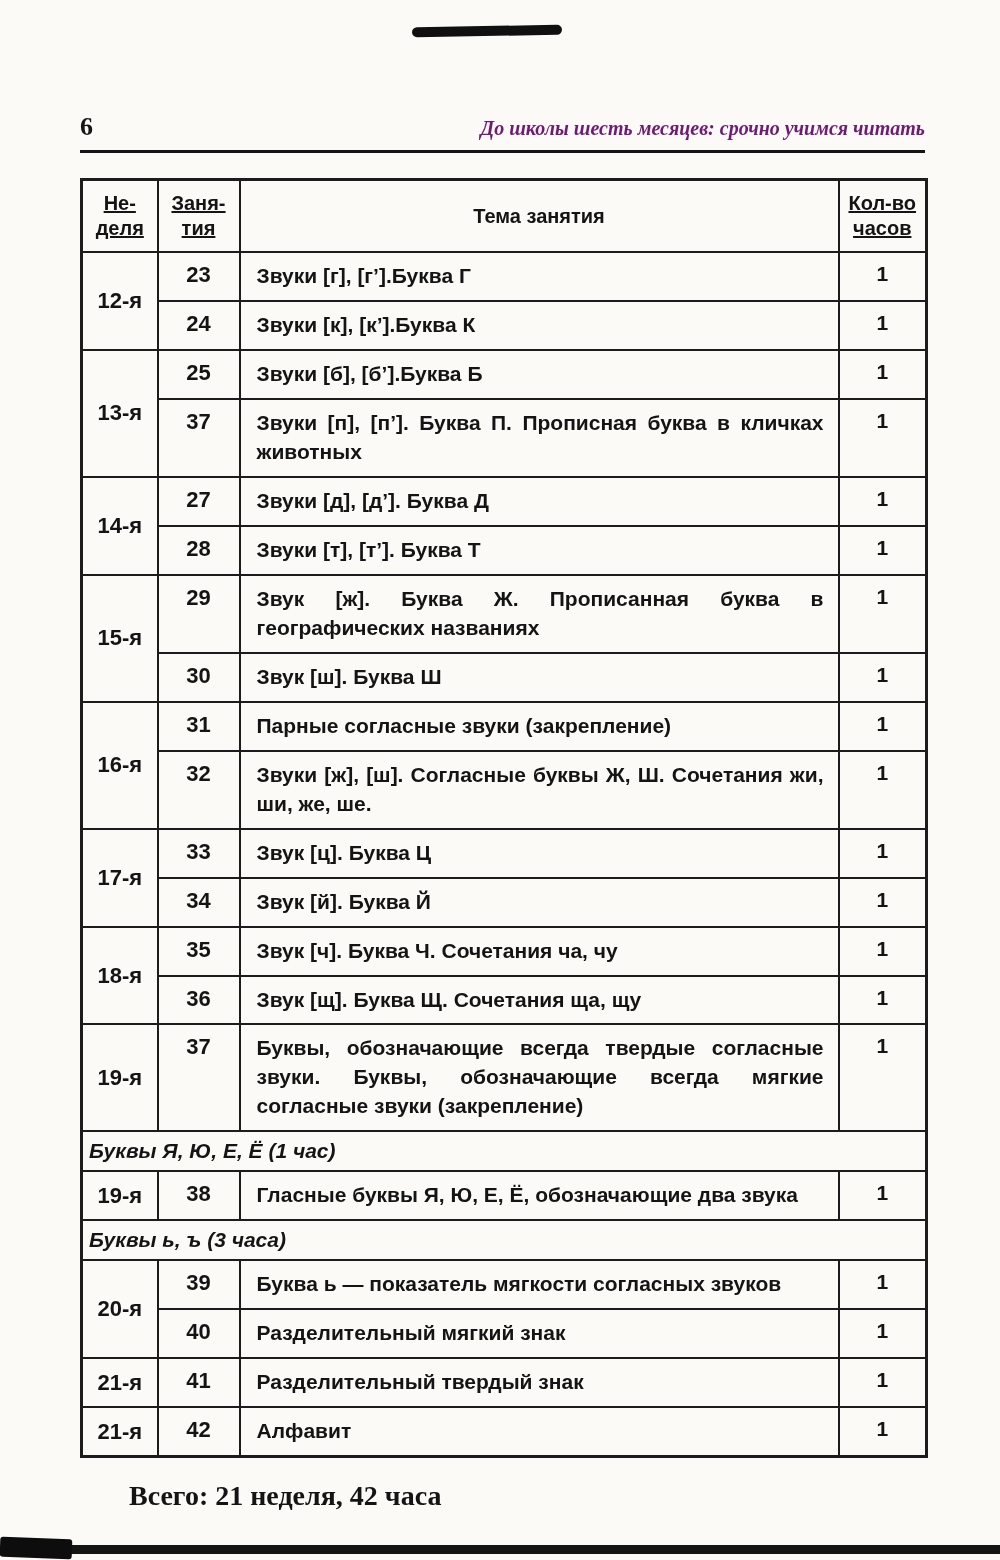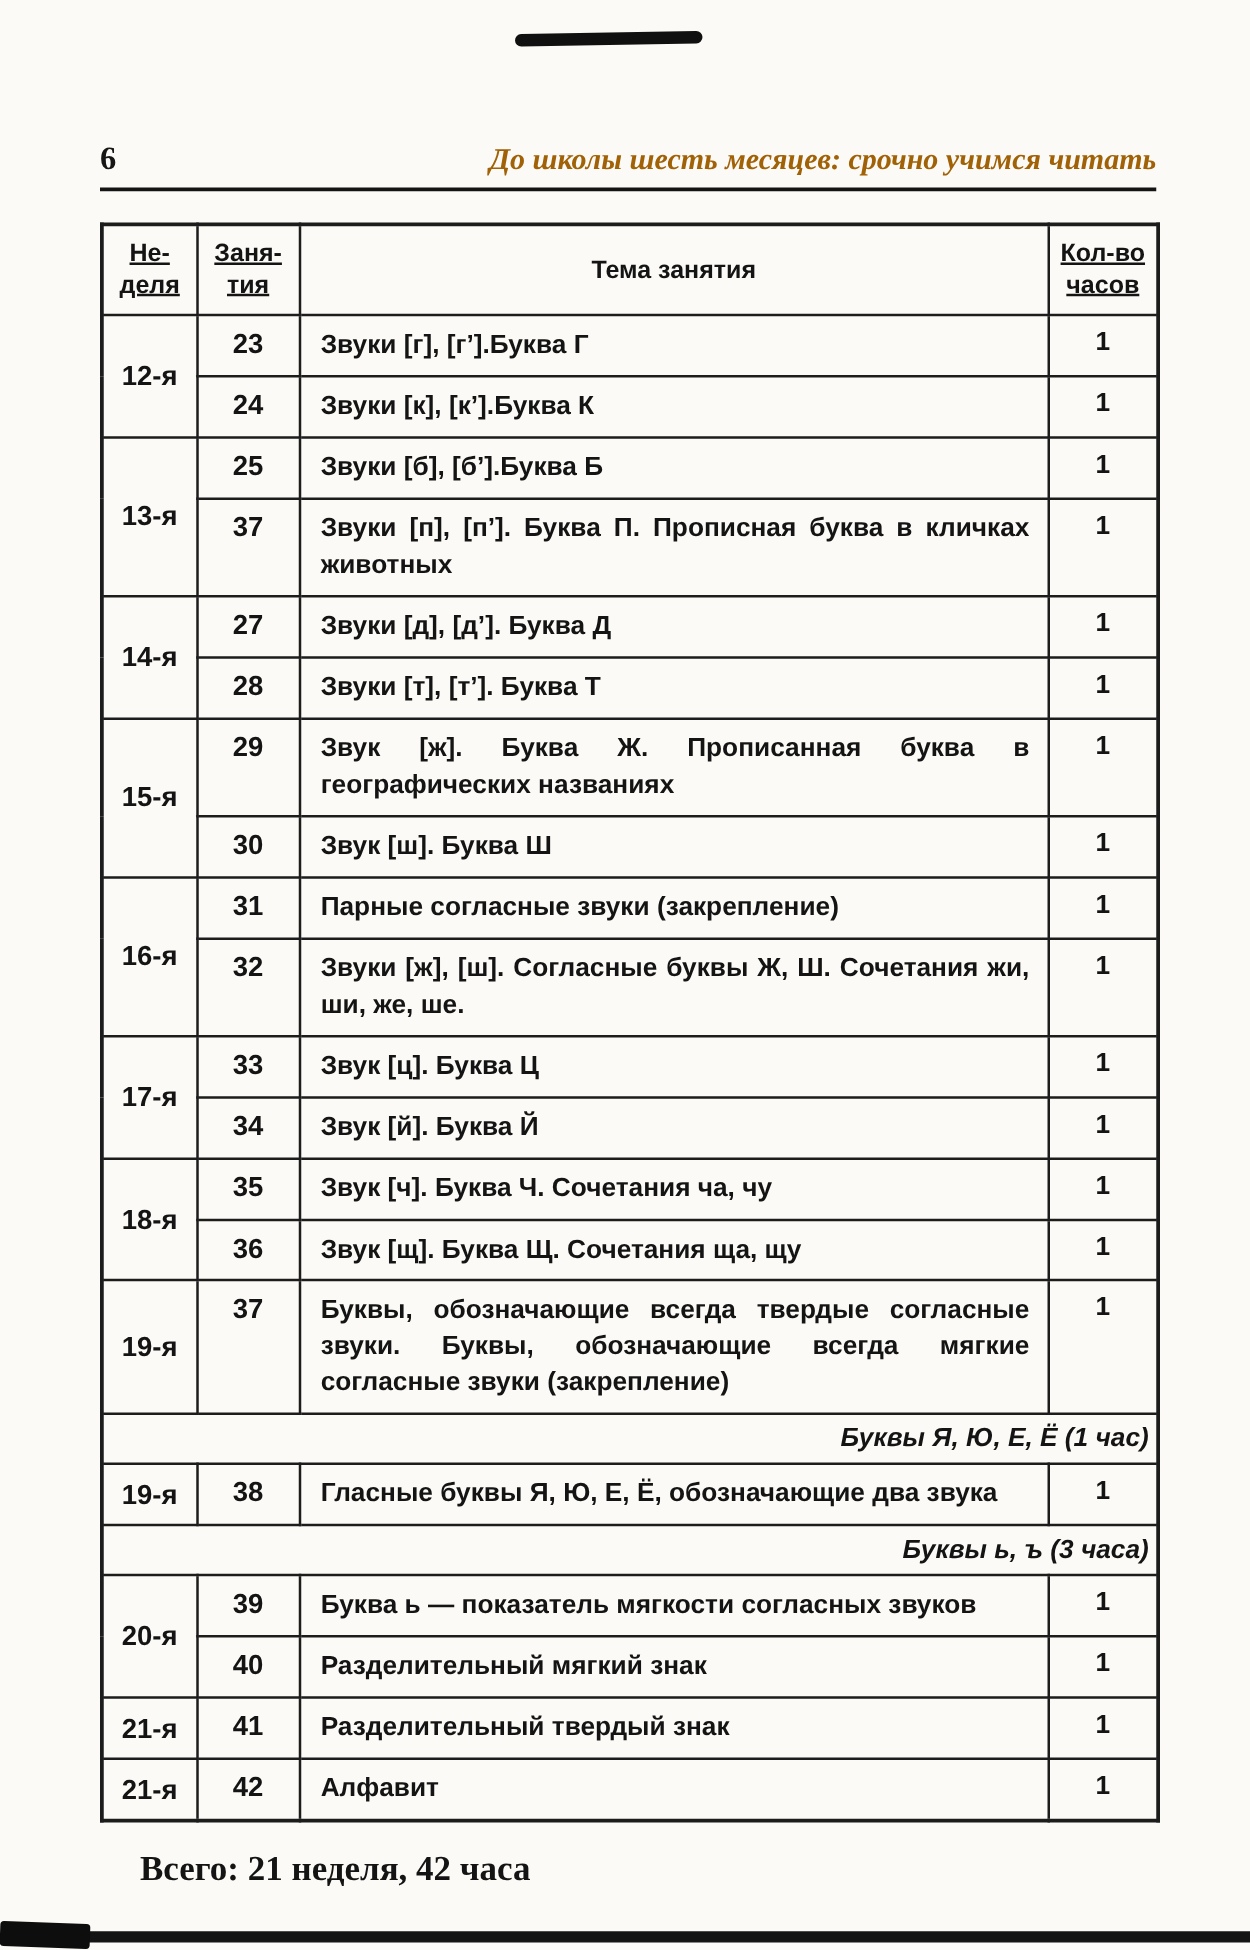--- a/index.html
+++ b/index.html
@@ -33,21 +33,21 @@
   .running-head {
     position: absolute; left: 80px; top: 112px; width: 845px;
     display: flex; justify-content: space-between; align-items: baseline;
   }
   .page-number {
     font-family: "Liberation Serif", serif;
     font-weight: 700; font-size: 26px; color: #161616;
   }
   .running-title {
     font-family: "Liberation Serif", serif;
-    font-style: italic; font-weight: 700; font-size: 24px; color: #a16207;
+    font-style: italic; font-weight: 700; font-size: 20px; color: #701a75;
   }
   .header-rule {
     position: absolute; left: 80px; top: 150px; width: 845px; height: 3px;
     background: #141414;
   }
   
   table.schedule {
     position: absolute; left: 80px; top: 178px; width: 845px;
     border-collapse: collapse;
     table-layout: fixed;
@@ -81,26 +81,26 @@
   }
   td.topic {
     font-size: 21px; line-height: 1.38; text-align: justify;
     vertical-align: top; padding: 9px 14px 9px 16px;
   }
   td.hours {
     font-size: 21px; text-align: center; vertical-align: top;
     padding: 9px 2px;
   }
   tr.section-row td {
-    font-size: 21px; font-style: italic; text-align: right;
+    font-size: 21px; font-style: italic; text-align: left;
     padding: 7px 6px; vertical-align: middle;
   }
   
   .footer-total {
-    position: absolute; left: 112px; top: 1480px;
+    position: absolute; left: 129px; top: 1480px;
     font-family: "Liberation Serif", serif;
     font-weight: 700; font-size: 28px; color: #141414;
   }
 </style>
 </head>
 <body>
 
 <div class="page">
 
   <div class="artifact-top"></div>

